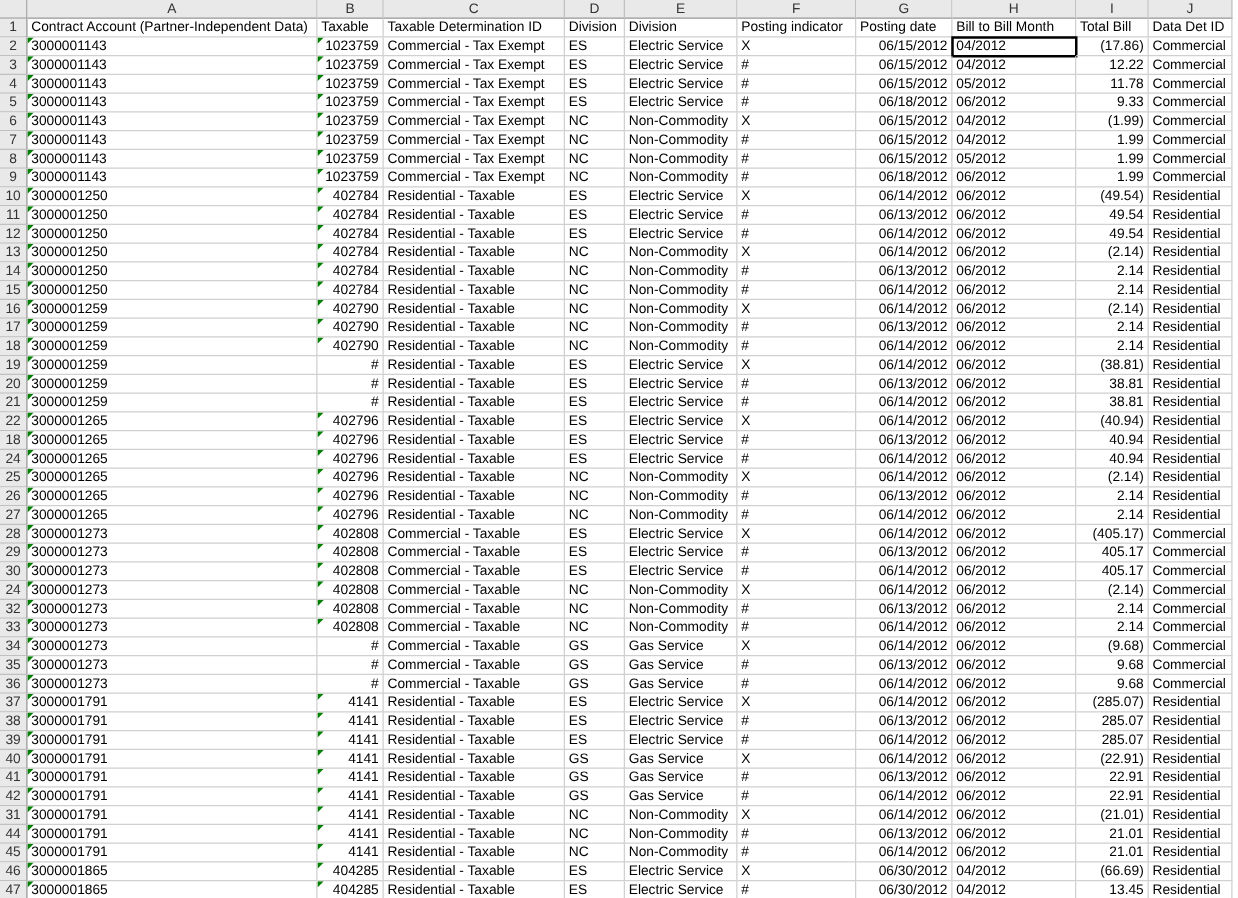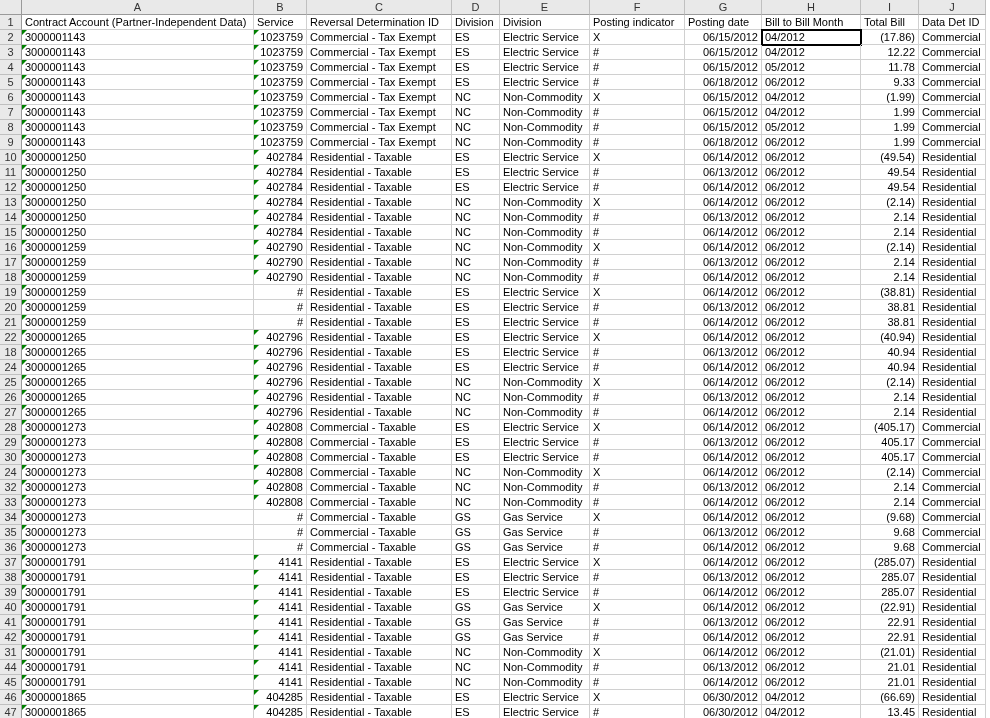--- a/index.html
+++ b/index.html
@@ -91,22 +91,22 @@
     <div class="hdr">C</div>
     <div class="hdr">D</div>
     <div class="hdr">E</div>
     <div class="hdr">F</div>
     <div class="hdr">G</div>
     <div class="hdr">H</div>
     <div class="hdr">I</div>
     <div class="hdr">J</div>
     <div class="rowhdr">1</div>
     <div class="colhdr-cell">Contract Account (Partner-Independent Data)</div>
-    <div class="colhdr-cell">Service</div>
-    <div class="colhdr-cell">Reversal Determination ID</div>
+    <div class="colhdr-cell">Taxable</div>
+    <div class="colhdr-cell">Taxable Determination ID</div>
     <div class="colhdr-cell">Division</div>
     <div class="colhdr-cell">Division</div>
     <div class="colhdr-cell">Posting indicator</div>
     <div class="colhdr-cell">Posting date</div>
     <div class="colhdr-cell">Bill to Bill Month</div>
     <div class="colhdr-cell">Total Bill</div>
     <div class="colhdr-cell">Data Det ID</div>
     <div class="rowhdr">2</div>
     <div class="cell txt tri-wrap">3000001143<span class="tri"></span></div>
     <div class="cell num tri-wrap">1023759<span class="tri"></span></div>

